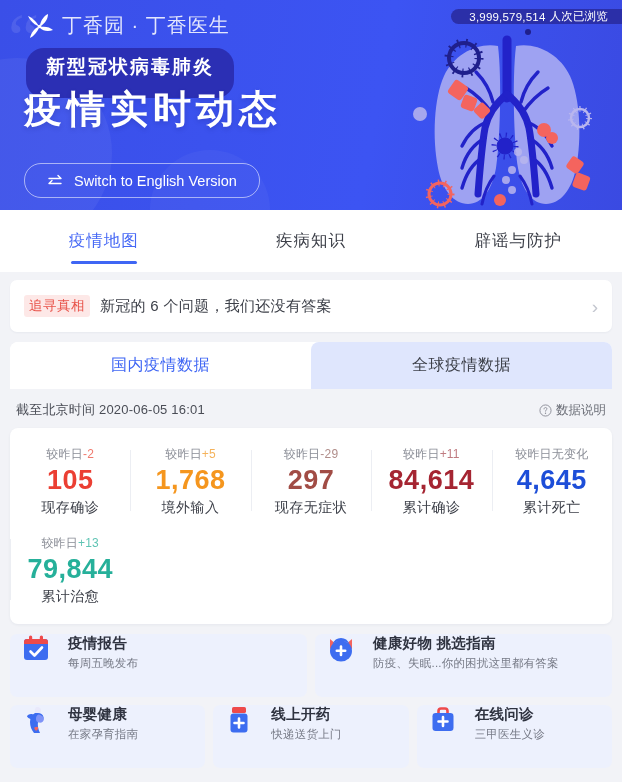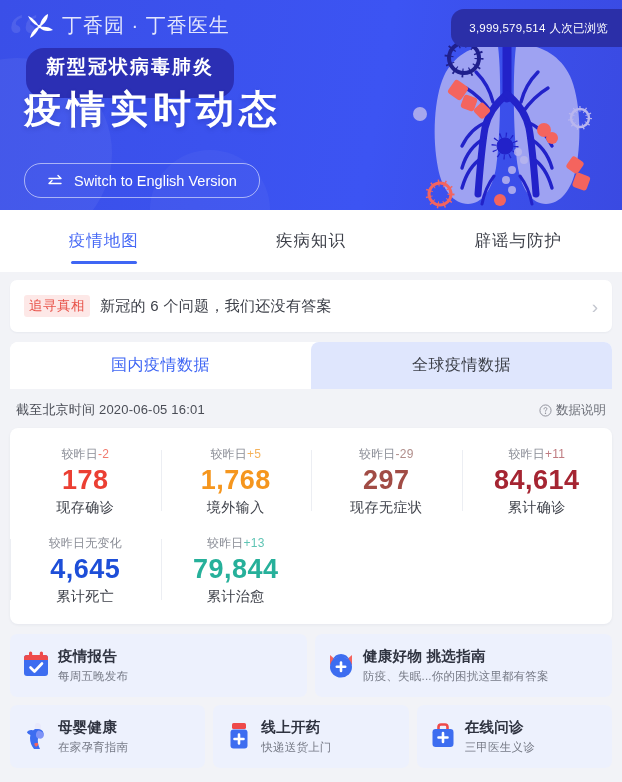--- a/index.html
+++ b/index.html
@@ -31,21 +31,21 @@
     position: absolute; left: 8px; top: 4px;
     font-size: 70px; line-height: 1;
     color: rgba(255,255,255,0.10);
     font-family: "Liberation Serif", serif;
     user-select: none;
   }
 
   
   .viewcount {
     position: absolute; top: 9px; right: 0;
-    height: 38px; padding: 0 14px 0 18px;
+    height: 15px; padding: 0 14px 0 18px;
     display: flex; align-items: center;
     background: #2b2fa8;
     border-radius: 13px 0 0 13px;
     color: #ffffff;
     font-size: 11.5px;
     letter-spacing: .2px;
     white-space: nowrap;
   }
   .viewcount .vc-num { font-weight: 400; }
   .viewcount .vc-label { margin-left: 4px; }
@@ -197,21 +197,21 @@
 
   
   .stats-card {
     background: #ffffff;
     border-radius: 8px;
     padding: 8px 0 10px 0;
     box-shadow: 0 1px 3px rgba(40,50,90,0.06);
   }
   .stats-grid {
     display: grid;
-    grid-template-columns: 1fr 1fr 1fr 1fr;
+    grid-template-columns: 1fr 1fr 1fr 1fr 1fr;
   }
   .stat {
     text-align: center;
     padding: 10px 4px 8px 4px;
     position: relative;
   }
   .stat + .stat::before {
     content: "";
     position: absolute; left: 0; top: 14px; bottom: 14px;
     width: 1px; background: #eceef3;
@@ -227,23 +227,23 @@
   }
   .stat-label { font-size: 14px; color: #3d4049; letter-spacing: .5px; margin-top: 1px; }
 
   
   .svc-rows { margin-top: 10px; }
   .svc-row { display: flex; gap: 8px; margin-bottom: 8px; }
   .svc {
     background: #edf1fd;
     border-radius: 7px;
     height: 63px;
-    display: flex; align-items: center;
+    display: flex; 
     padding: 0 12px;
-    gap: 8px;
+    gap: 18px;
     cursor: pointer;
   }
   .svc-icon { width: 28px; height: 30px; flex: none; display:block; }
   .svc-t1 { font-size: 14.5px; color: #2f3340; font-weight: 700; letter-spacing: .3px; }
   .svc-t2 { font-size: 11.5px; color: #767a86; margin-top: 3px; letter-spacing: .2px; }
   .w-half { width: calc((100% - 8px) / 2); }
   .w-third { width: calc((100% - 16px) / 3); }
 </style>
 </head>
 <body>
@@ -375,21 +375,21 @@
       </span>
     </div>
 
     <div class="stats-card">
       <div class="stats-grid">
 
         <div class="stat">
           <div class="stat-delta">
             <span>较昨日</span><span class="d" style="color:#f07a6e">-2</span>
           </div>
-          <div class="stat-value" style="color:#eb3f33">178</div>
+          <div class="stat-value" style="color:#eb3f33">105</div>
           <div class="stat-label">现存确诊</div>
         </div>
 
         <div class="stat">
           <div class="stat-delta">
             <span>较昨日</span><span class="d" style="color:#f5b35c">+5</span>
           </div>
           <div class="stat-value" style="color:#f5961e">1,768</div>
           <div class="stat-label">境外输入</div>
         </div>

